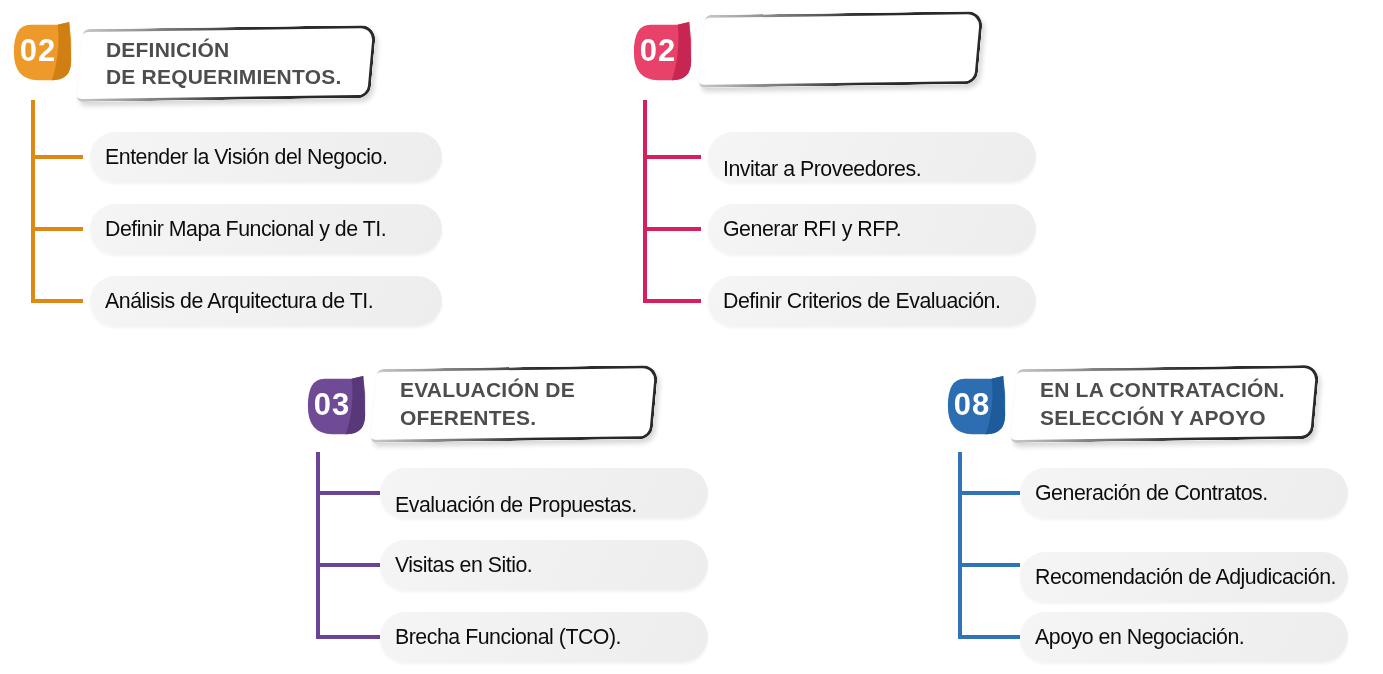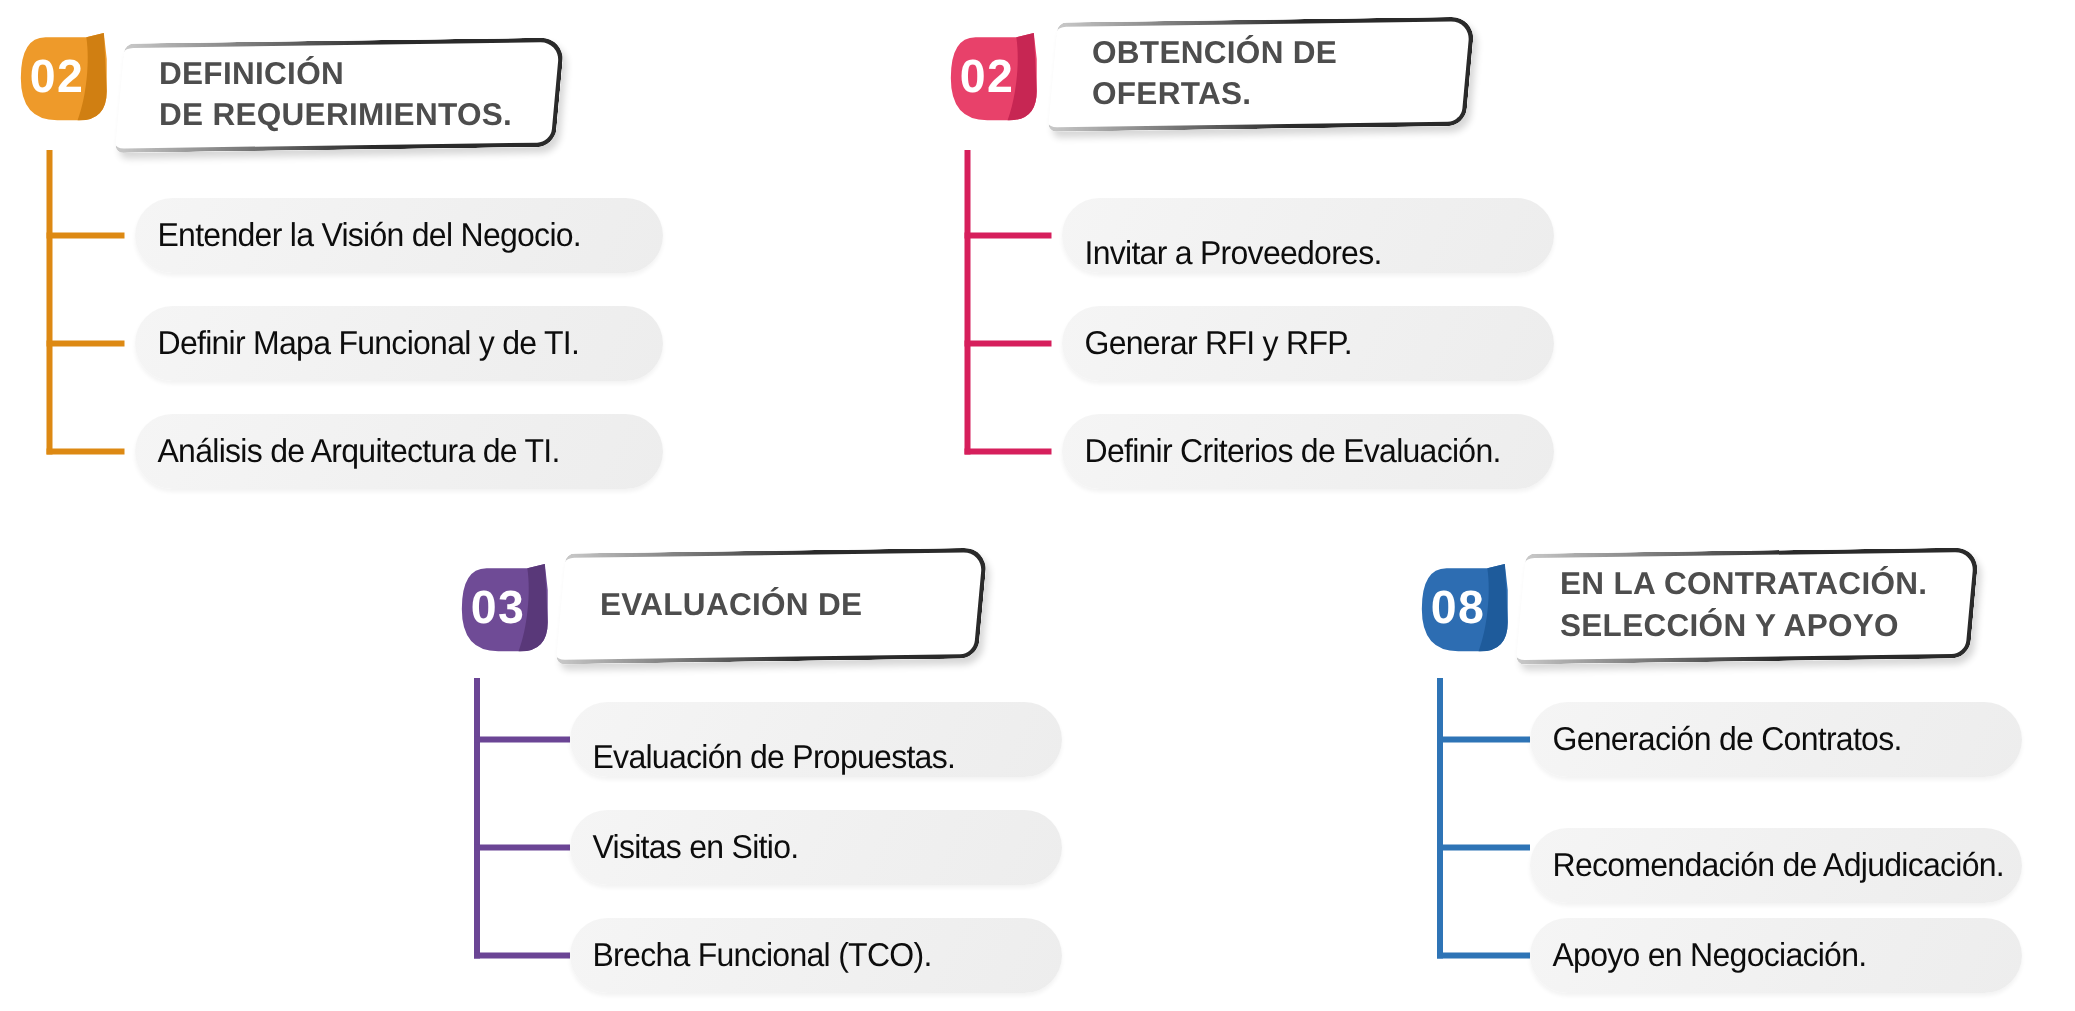--- a/index.html
+++ b/index.html
@@ -104,24 +104,20 @@
     </div>
     <div class="abs pill" style="left:90px; top:276px; width:352px;">
       <span class="txt">Análisis de Arquitectura de TI.</span>
     </div>
   </section>
 
   <section style="--c: #E8416A; --cd: #C72653; --cl: #D61F5C;">
     <div class="abs banner" style="left:702px; top:13px; width:278px; height:73px;">
       <div class="shape"></div>
       <div class="edge"></div>
-      <div class="titles">
-        <div>OBTENCIÓN DE</div>
-        <div>OFERTAS.</div>
-      </div>
     </div>
     <div class="abs badge" style="left:628px; top:20px;">
       <svg viewBox="0 0 70 68">
         <path class="badge-main" d="M22 5 L50 5 L62 2 L64 20 L64 42 Q64 62 45 62 L30 62 Q5 62 5 33 Q5 5 22 5 Z"></path>
         <path class="badge-bevel" d="M50 5 L62 2 L64 42 Q64 62 45 62 L44 62 C50 46 52.5 22 50 5 Z"></path>
       </svg>
       <span class="num">02</span>
     </div>
     <div class="abs vline" style="left:643px; top:100px; height:203px;"></div>
     <div class="abs branch" style="left:643px; top:155px; width:58px;"></div>
@@ -137,20 +133,21 @@
       <span class="txt">Definir Criterios de Evaluación.</span>
     </div>
   </section>
 
   <section style="--c: #6F4B96; --cd: #593879; --cl: #6B4595;">
     <div class="abs banner" style="left:374px; top:367px; width:281px; height:74px;">
       <div class="shape"></div>
       <div class="edge"></div>
       <div class="titles">
         <div>EVALUACIÓN DE</div>
+        <div>OFERENTES.</div>
       </div>
     </div>
     <div class="abs badge" style="left:302px; top:374px;">
       <svg viewBox="0 0 70 68">
         <path class="badge-main" d="M22 5 L50 5 L62 2 L64 20 L64 42 Q64 62 45 62 L30 62 Q5 62 5 33 Q5 5 22 5 Z"></path>
         <path class="badge-bevel" d="M50 5 L62 2 L64 42 Q64 62 45 62 L44 62 C50 46 52.5 22 50 5 Z"></path>
       </svg>
       <span class="num">03</span>
     </div>
     <div class="abs vline" style="left:316px; top:452px; height:187px;"></div>

